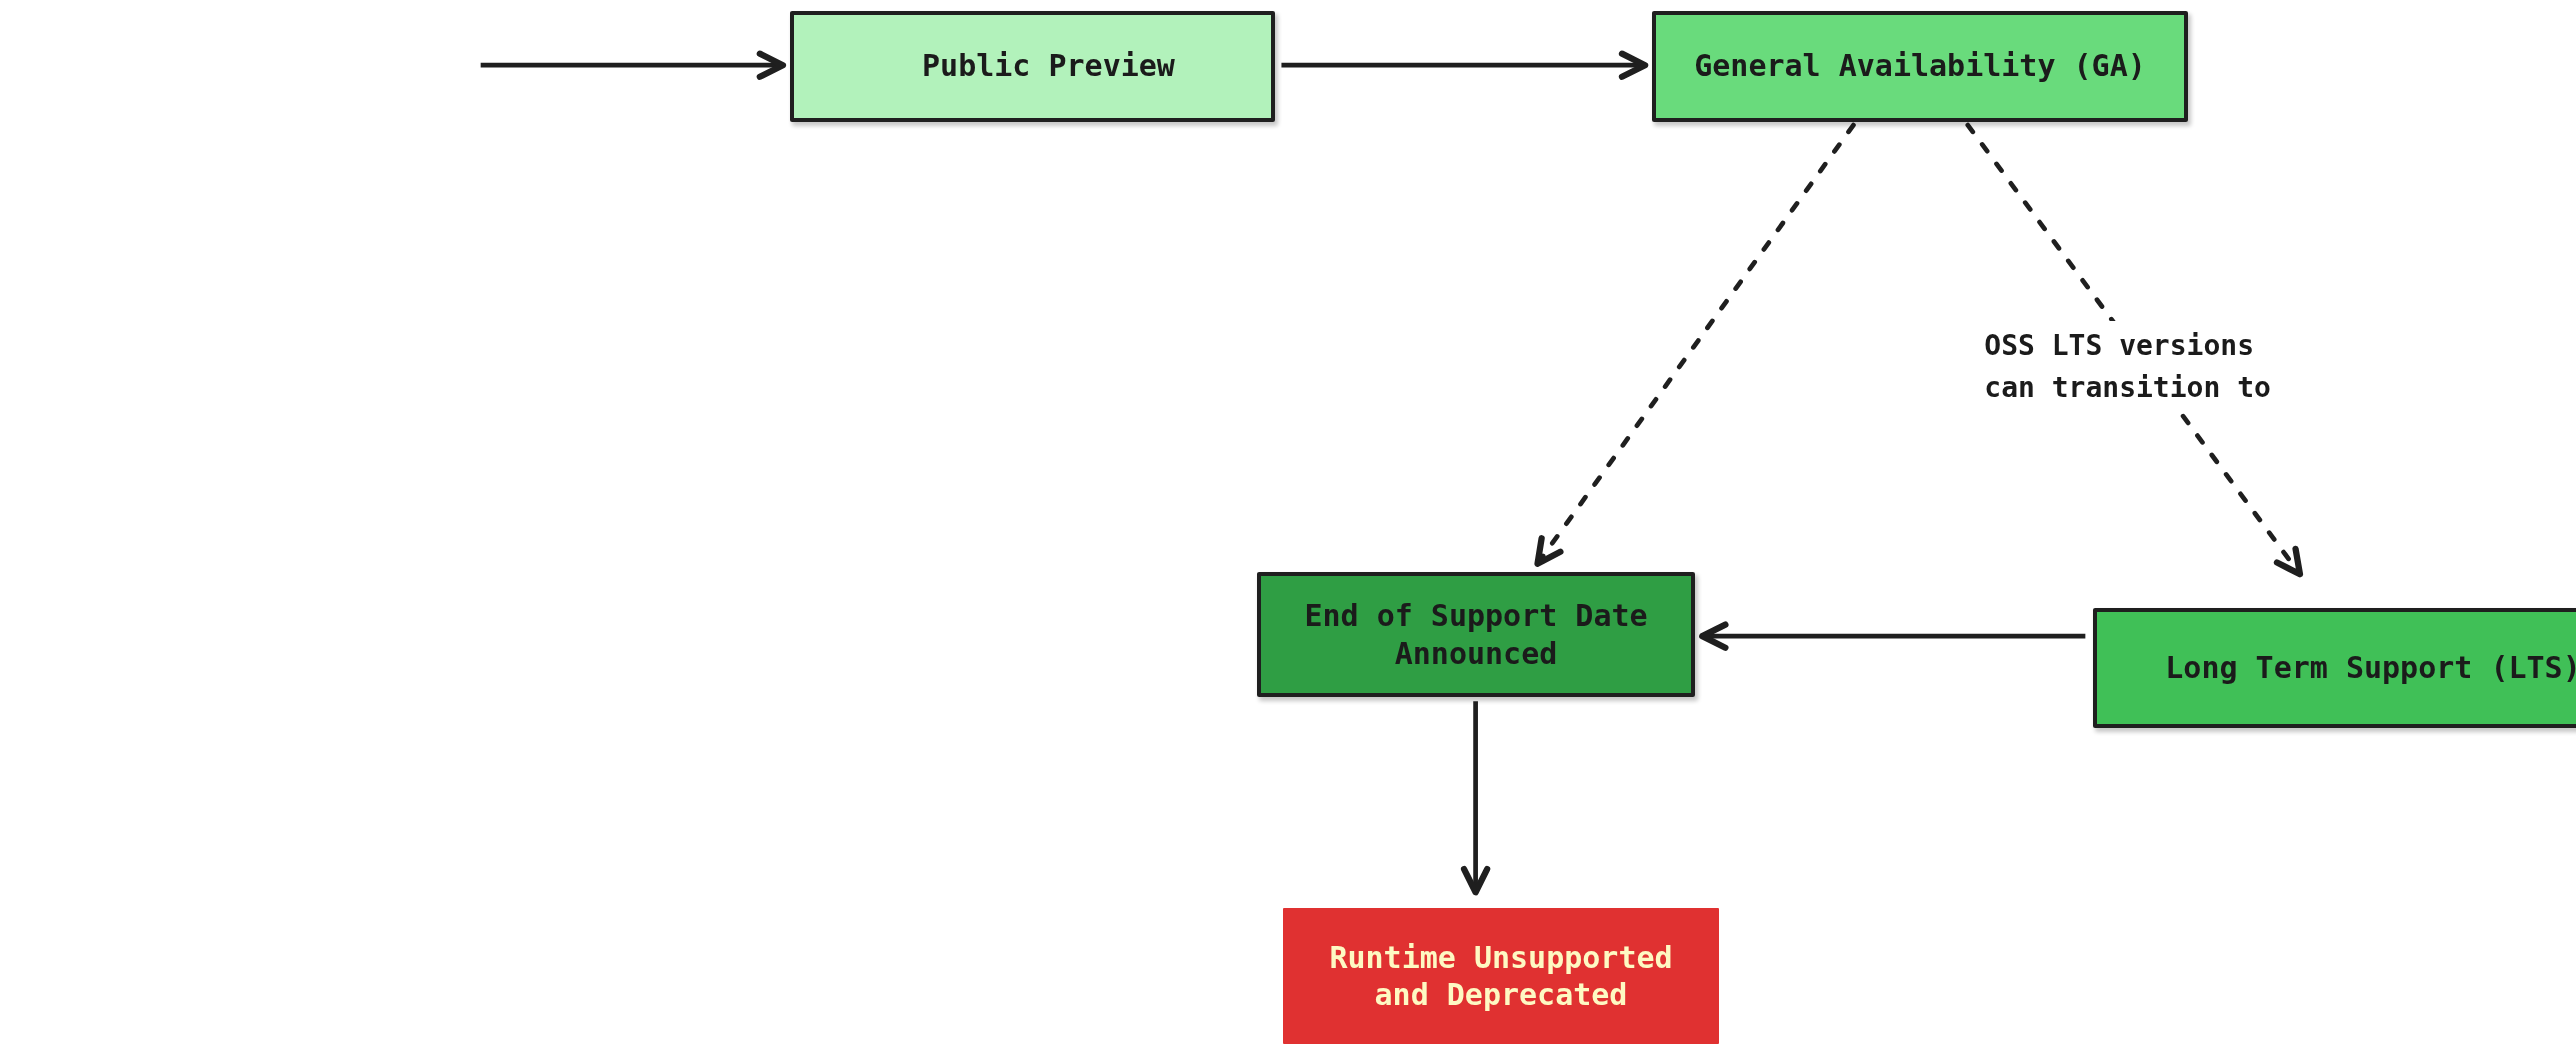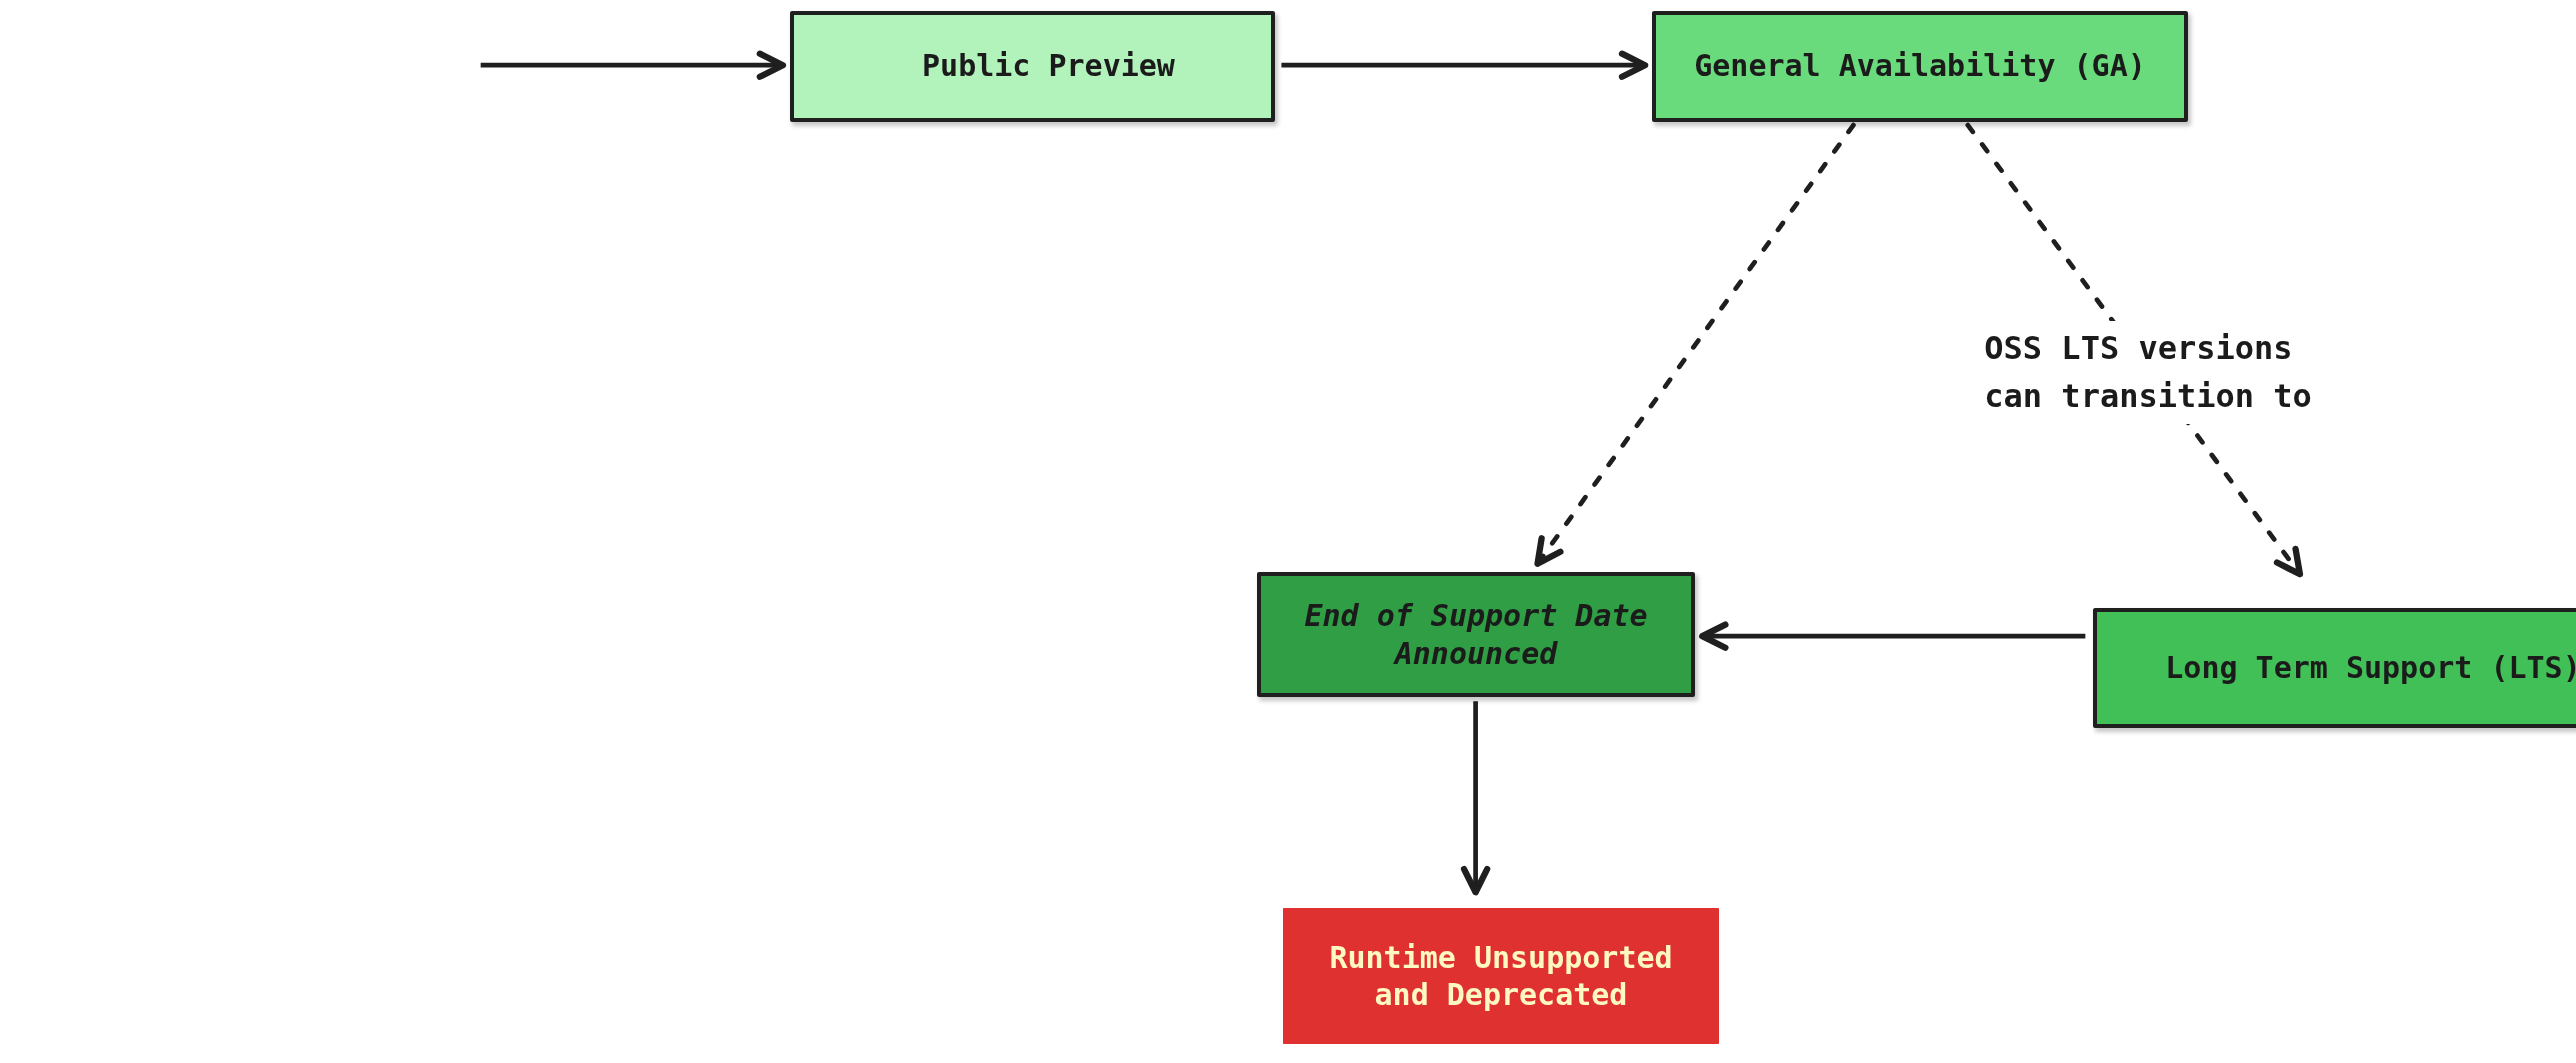--- a/index.html
+++ b/index.html
@@ -30,30 +30,30 @@
     box-shadow: 2.6px 3.7px 4.7px rgba(0,0,0,0.22);
   }
   .node.borderless {
     border: none;
     border-radius: 1px;
     box-shadow: none;
   }
   #node-experimental { left: 13px;   top: 11.5px;   width: 460px; height: 110px; }
   #node-public       { left: 790px; top: 10.5px;   width: 485px; height: 111px; padding-left: 32px; }
   #node-ga           { left: 1652px; top: 10.5px;   width: 536px; height: 111px; }
-  #node-eos          { left: 1257px; top: 572px; width: 438px; height: 125px; font-style: italic; }
+  #node-eos          { left: 1257px; top: 572px; width: 438px; height: 125px; }
   #node-lts          { left: 2093px; top: 608px; width: 560px; height: 120px; }
   #node-runtime      { left: 1283px; top: 908px; width: 436px; height: 136px; }
   .edge-label {
     position: absolute;
     z-index: 3;
     left: 1978px; top: 321px;
     background: #ffffff;
     padding: 4.2px 6.3px;
-    font-size: 32px;
+    font-size: 28px;
     font-weight: 700;
     line-height: 1.48;
     color: #1b1b1b;
     white-space: pre-line;
     text-align: left;
   }
 </style>
 </head>
 <body>
 

